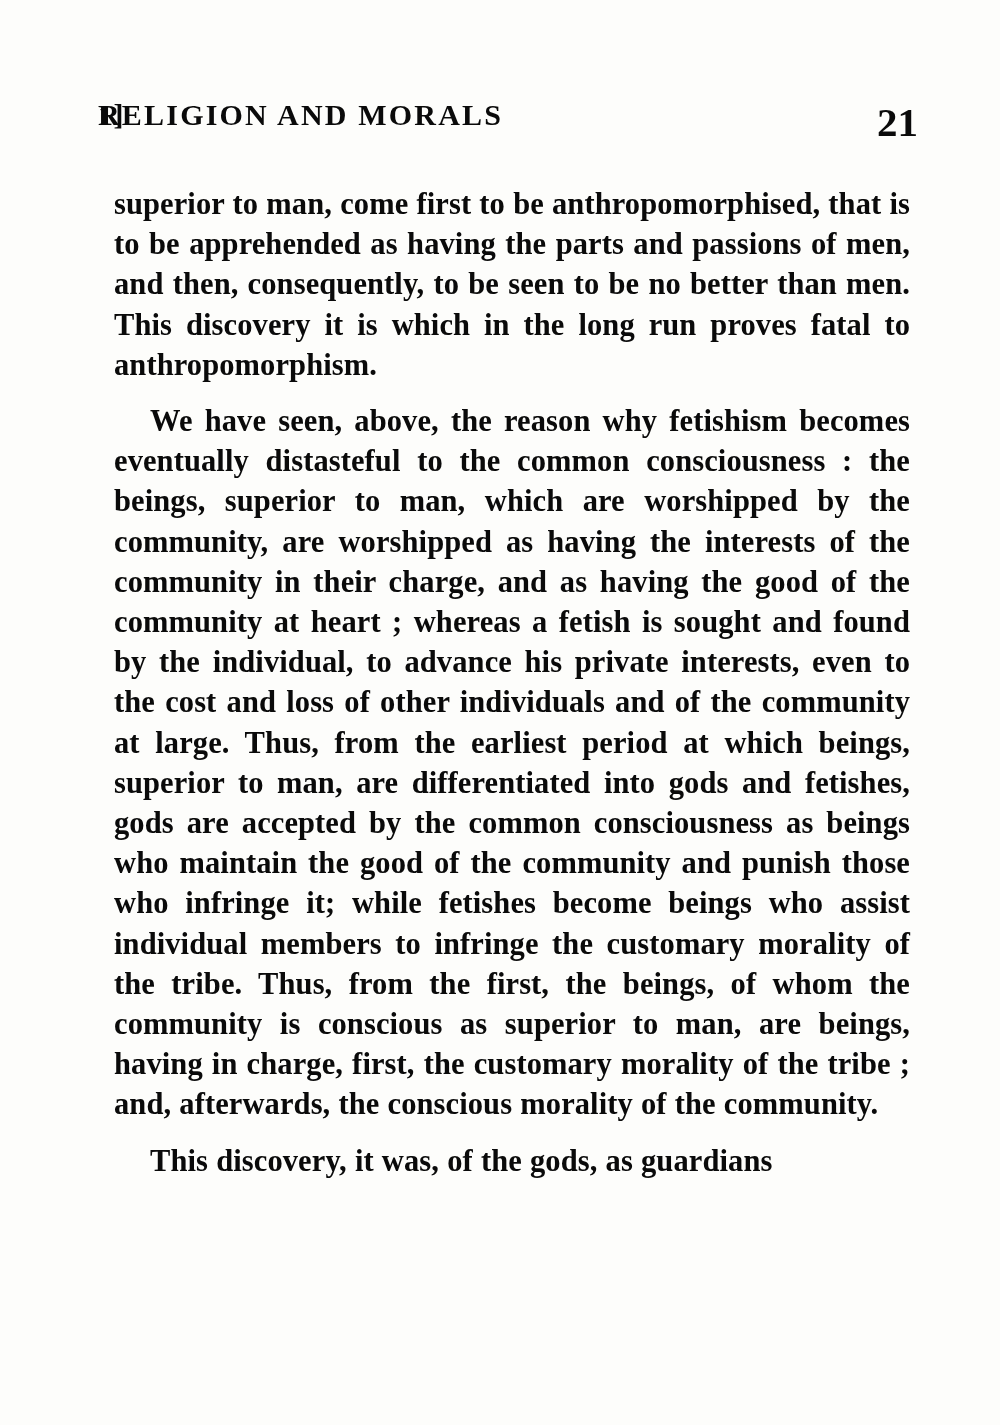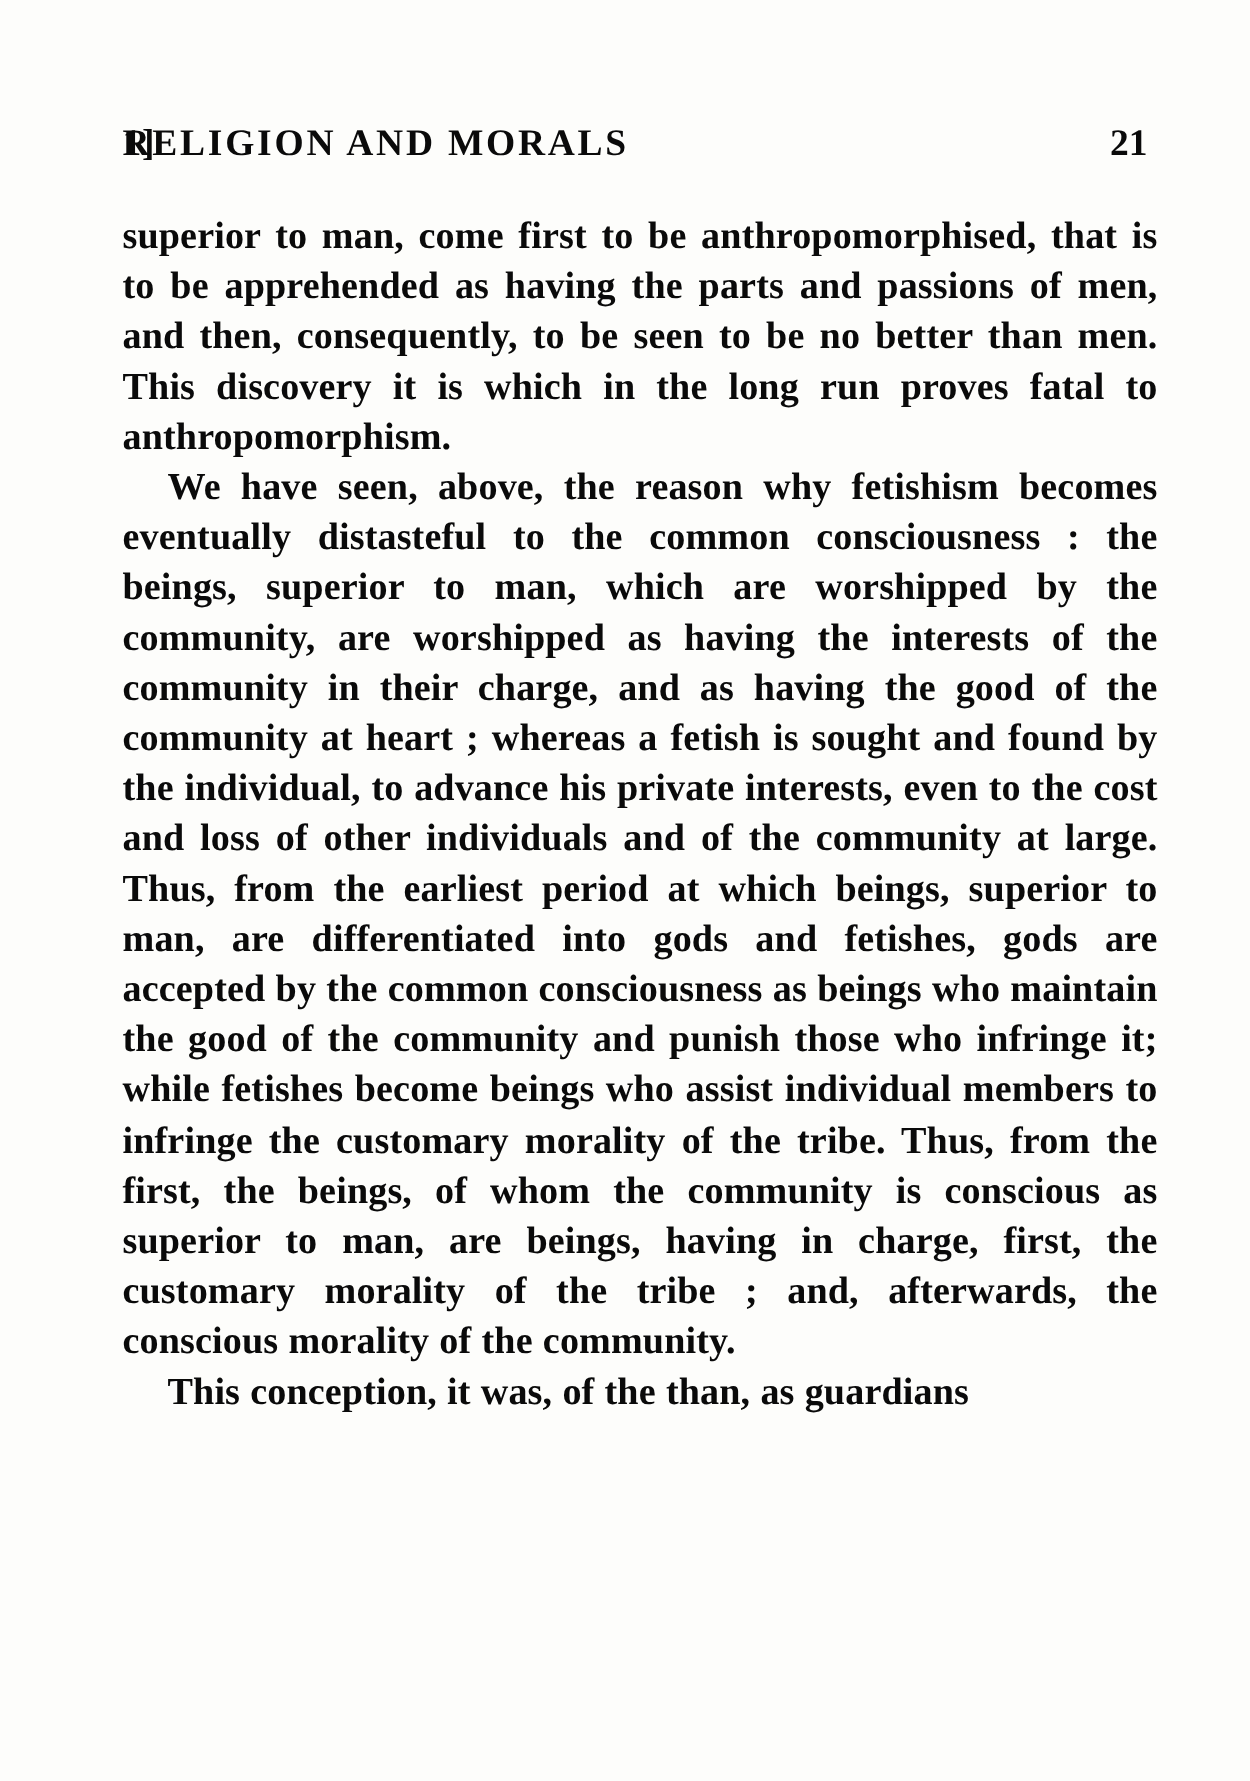--- a/index.html
+++ b/index.html
@@ -44,31 +44,31 @@
     width: 820px;
     text-align: left;
     font-size: 30px;
     font-weight: bold;
     letter-spacing: 2.2px;
   }
   .header-right {
     position: absolute;
     right: 0;
     top: 0;
-    font-size: 30px;
+    font-size: 41px;
     font-weight: bold;
   }
   .body-text {
     position: absolute;
     top: 168px;
     left: 98px;
     width: 828px;
   }
   p.para {
-    margin: 0;
+    margin: 16px;
     font-size: 30.5px;
     line-height: 40.2px;
     text-align: justify;
     text-justify: inter-word;
     font-weight: bold;
     letter-spacing: 0.1px;
     word-spacing: 0.4px;
   }
   p.para.indent {
     text-indent: 36px;
@@ -82,16 +82,16 @@
 
   <div class="header">
     <span class="header-left">1]</span>
     <span class="header-center">RELIGION AND MORALS</span>
     <span class="header-right">21</span>
   </div>
 
   <div class="body-text">
     <p class="para">superior to man, come first to be anthropomorphised, that is to be apprehended as having the parts and passions of men, and then, consequently, to be seen to be no better than men. This discovery it is which in the long run proves fatal to anthropomorphism.</p>
     <p class="para indent">We have seen, above, the reason why fetishism becomes eventually distasteful to the common consciousness : the beings, superior to man, which are worshipped by the community, are worshipped as having the interests of the community in their charge, and as having the good of the community at heart ; whereas a fetish is sought and found by the individual, to advance his private interests, even to the cost and loss of other individuals and of the community at large. Thus, from the earliest period at which beings, superior to man, are differentiated into gods and fetishes, gods are accepted by the common consciousness as beings who maintain the good of the community and punish those who infringe it; while fetishes become beings who assist individual members to infringe the customary morality of the tribe. Thus, from the first, the beings, of whom the community is conscious as superior to man, are beings, having in charge, first, the customary morality of the tribe ; and, afterwards, the conscious morality of the community.</p>
-    <p class="para indent">This conception, it was, of the than, as guardians</p>
+    <p class="para indent">This discovery, it was, of the gods, as guardians</p>
   </div>
 
 </div>
 
 </body></html>

